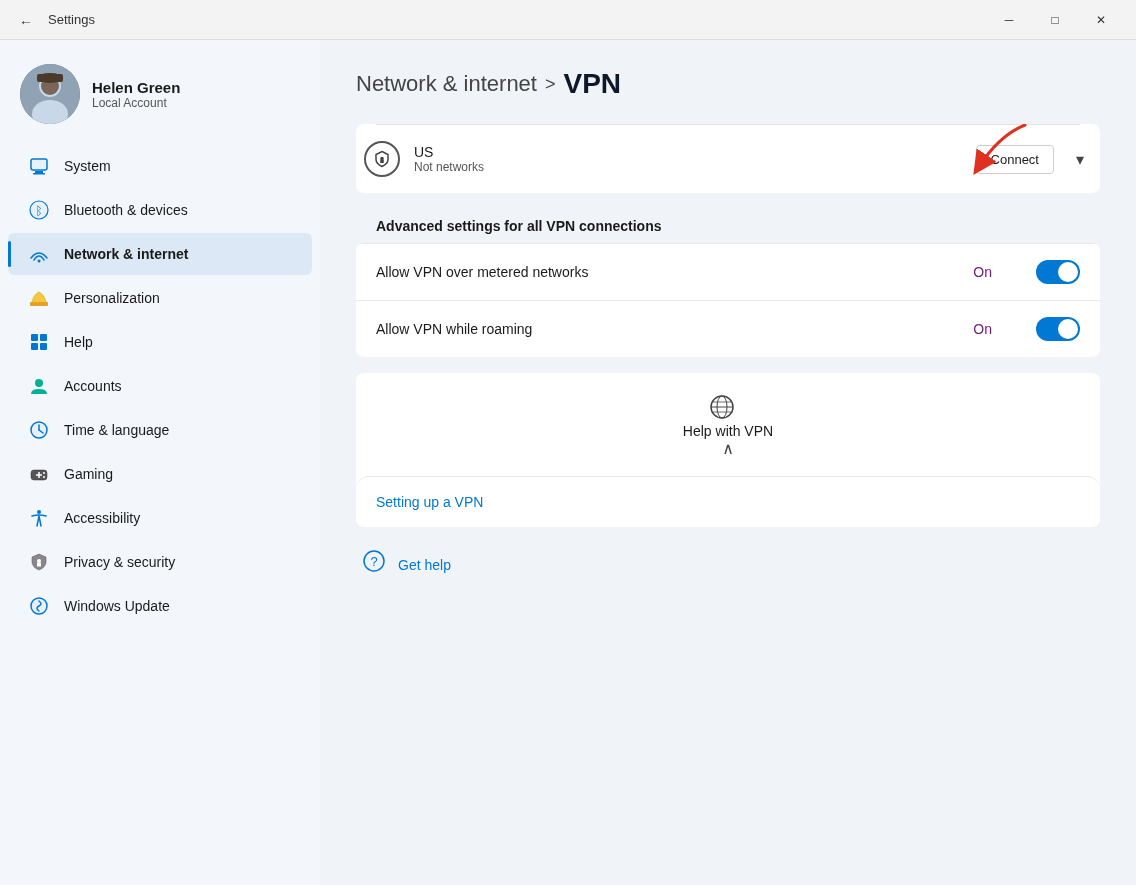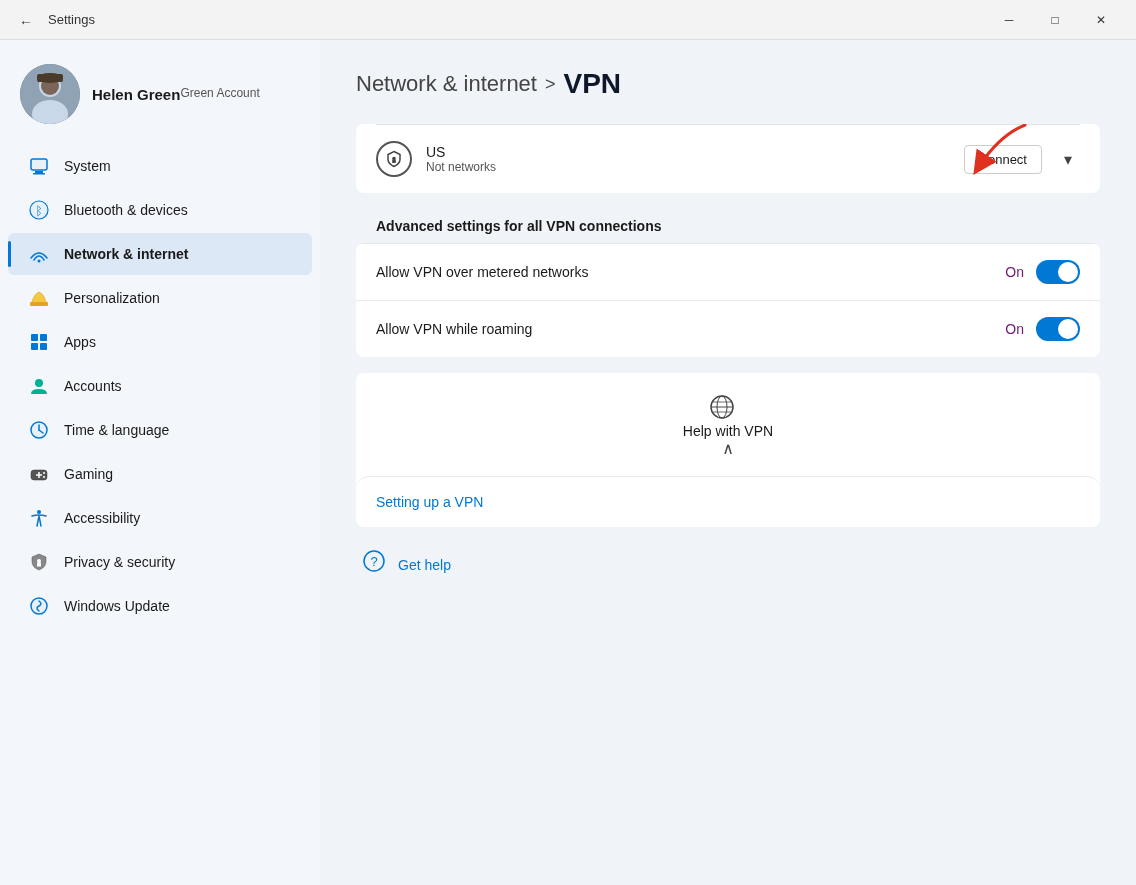--- a/index.html
+++ b/index.html
@@ -75,21 +75,21 @@
     .avatar {
       width: 60px; height: 60px;
       border-radius: 50%;
       background: #6b7c8e;
       overflow: hidden;
       flex-shrink: 0;
       display: flex; align-items: center; justify-content: center;
       font-size: 28px;
       color: white;
     }
-    .user-info { display: flex; flex-direction: row; }
+    .user-info { display: flex; flex-direction: column; }
     .user-name { font-size: 15px; font-weight: 600; color: #1a1a1a; }
     .user-type { font-size: 12px; color: #555; }
 
     .search-box {
       margin: 4px 16px 12px 16px;
       position: relative;
     }
     .search-box input {
       width: 100%;
       padding: 6px 32px 6px 12px;
@@ -191,21 +191,21 @@
       font-size: 13px;
       cursor: pointer;
       font-family: inherit;
     }
 
     .divider { height: 1px; background: #e5e5e5; margin: 0 20px; }
 
     .vpn-item {
       display: flex;
       align-items: center;
-      padding: 16px 20px;
+      padding: 16px 8px;
       gap: 14px;
       position: relative;
     }
     .vpn-shield-icon {
       width: 36px; height: 36px;
       border: 2px solid #555;
       border-radius: 50%;
       display: flex; align-items: center; justify-content: center;
       font-size: 16px;
       color: #444;
@@ -238,20 +238,21 @@
       font-weight: 600;
       color: #1a1a1a;
       padding: 18px 20px 14px 20px;
     }
 
     .setting-row {
       display: flex;
       align-items: center;
       padding: 16px 20px;
       border-top: 1px solid #e8e8e8;
+      gap: 32px;
     }
     .setting-label {
       flex: 1;
       font-size: 14px;
       color: #1a1a1a;
     }
     .setting-value {
       font-size: 14px;
       color: #701a75;
       margin-right: 12px;
@@ -366,21 +367,21 @@
           <circle cx="30" cy="22" r="11" fill="#c8d8e8"></circle>
           <ellipse cx="30" cy="50" rx="18" ry="14" fill="#c8d8e8"></ellipse>
           <circle cx="30" cy="22" r="9" fill="#7a6558"></circle>
 
           <ellipse cx="30" cy="14" rx="13" ry="5" fill="#4a3a2a"></ellipse>
           <rect x="17" y="10" width="26" height="8" rx="2" fill="#4a3a2a"></rect>
         </svg>
       </div>
       <div class="user-info">
         <span class="user-name">Helen Green</span>
-        <span class="user-type">Green Account</span>
+        <span class="user-type">Local Account</span>
       </div>
     </div>
 
 
     <div class="nav-item">
       <span class="nav-icon">
         <svg width="20" height="20" viewBox="0 0 20 20" fill="none">
           <rect x="2" y="3" width="16" height="11" rx="2" stroke="#0078d4" stroke-width="1.5" fill="#e8f0fa"></rect>
           <rect x="6" y="15" width="8" height="2" fill="#0078d4"></rect>
           <rect x="4" y="17" width="12" height="1.5" rx="0.5" fill="#0078d4"></rect>
@@ -422,21 +423,21 @@
 
     <div class="nav-item">
       <span class="nav-icon">
         <svg width="20" height="20" viewBox="0 0 20 20" fill="none">
           <rect x="2" y="2" width="7" height="7" rx="1" fill="#0078d4"></rect>
           <rect x="11" y="2" width="7" height="7" rx="1" fill="#0078d4"></rect>
           <rect x="2" y="11" width="7" height="7" rx="1" fill="#0078d4"></rect>
           <rect x="11" y="11" width="7" height="7" rx="1" fill="#0078d4"></rect>
         </svg>
       </span>
-      <span class="nav-label">Apps</span>
+      <span class="nav-label">Help</span>
     </div>
 
     <div class="nav-item">
       <span class="nav-icon">
         <svg width="20" height="20" viewBox="0 0 20 20" fill="none">
           <circle cx="10" cy="7" r="4" fill="#00b294"></circle>
           <path d="M2 18 Q2 13 10 13 Q18 13 18 18" fill="#00b294"></path>
         </svg>
       </span>
       <span class="nav-label">Accounts</span>

